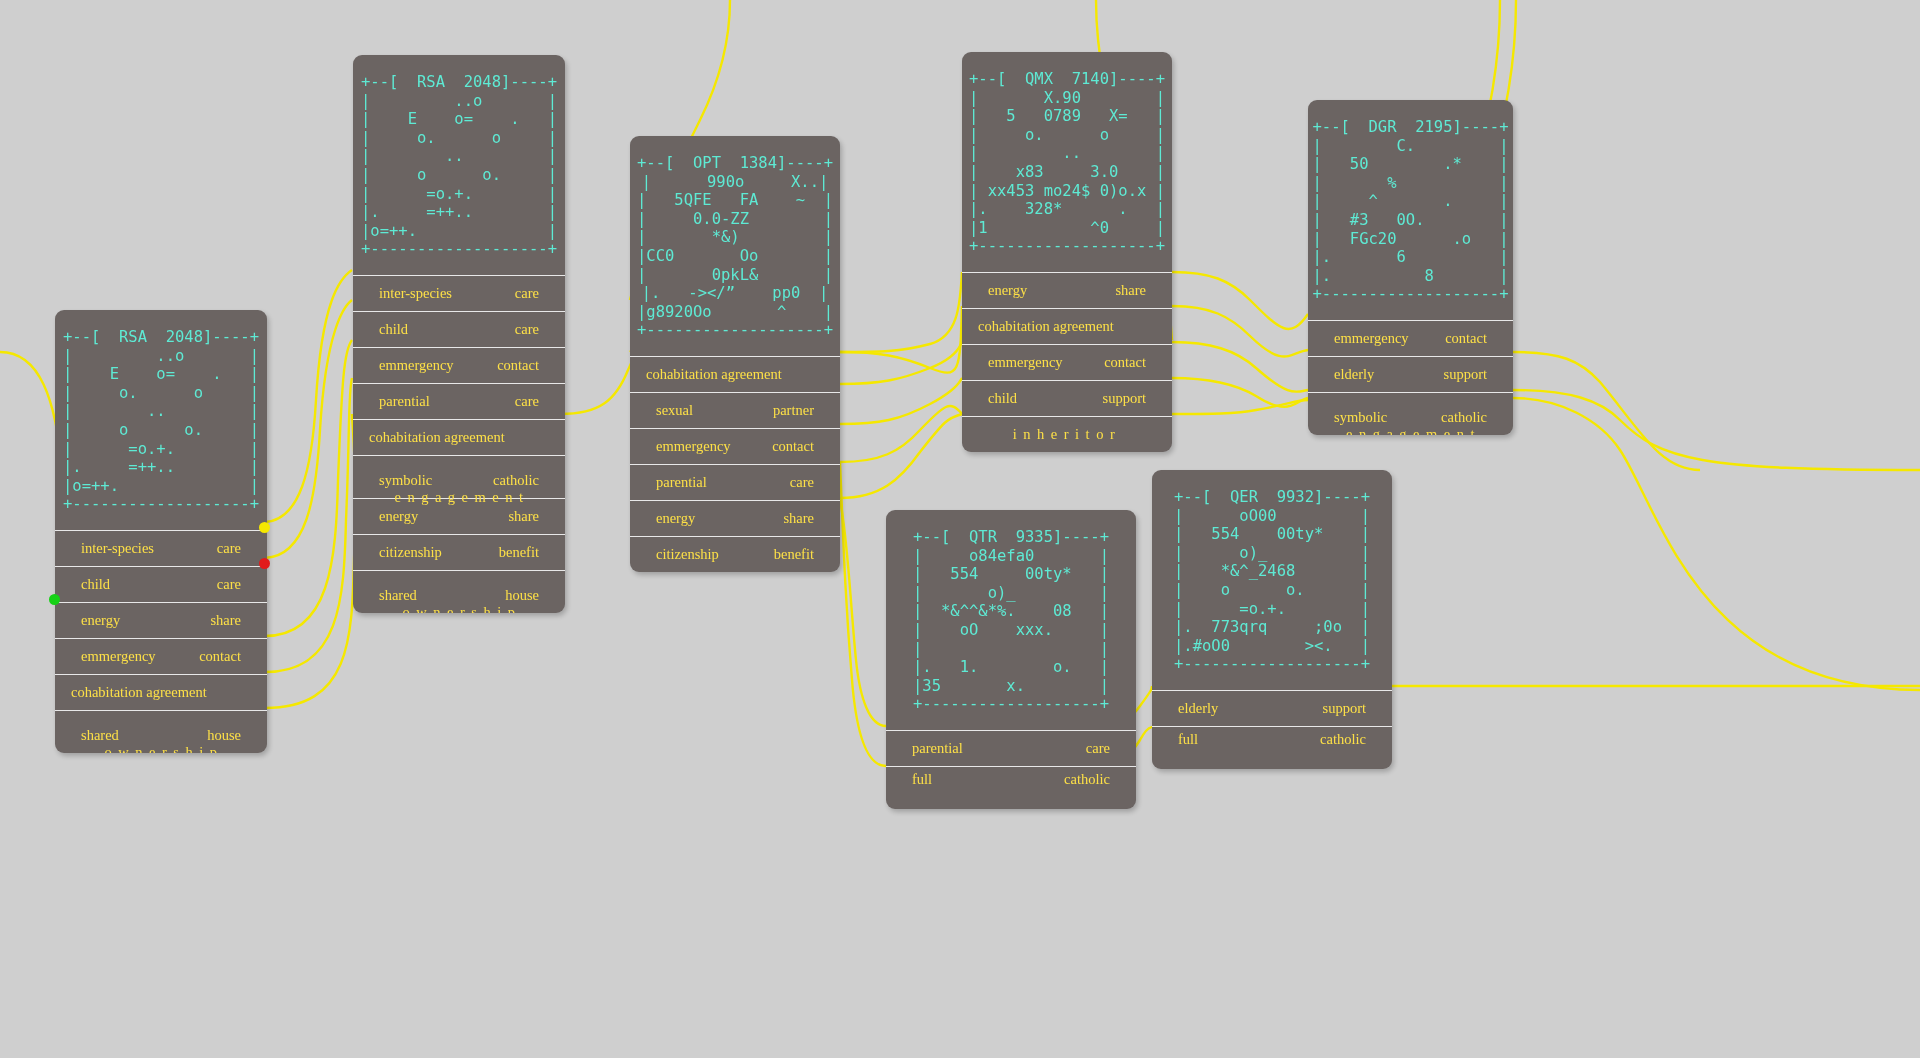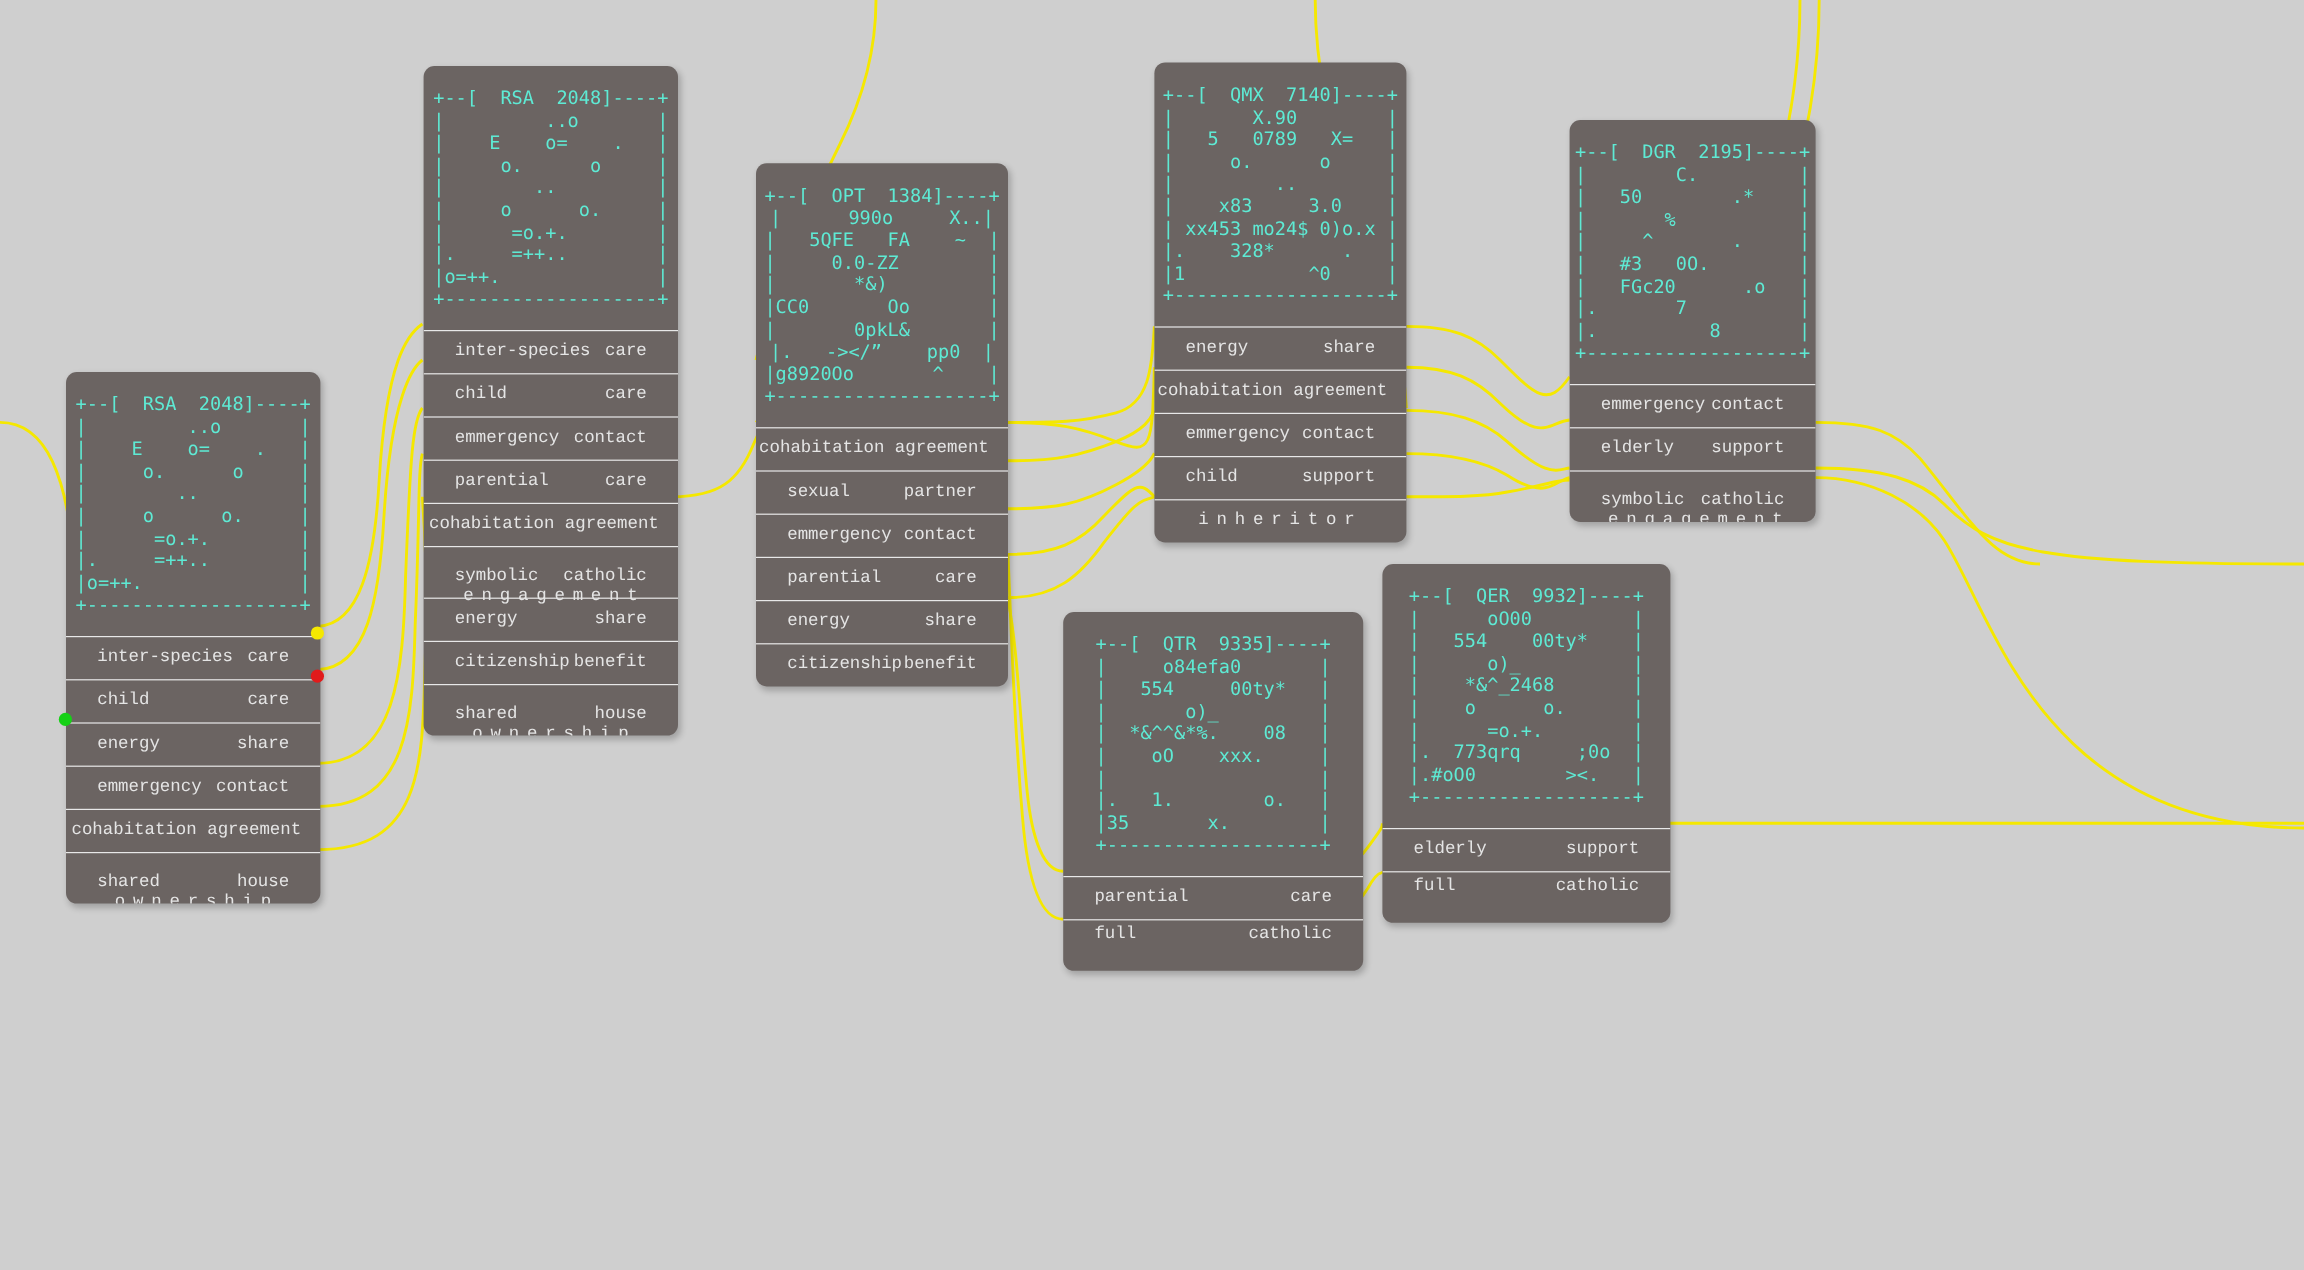--- a/index.html
+++ b/index.html
@@ -39,33 +39,33 @@
     font-size: 15.5px;
     line-height: 18.6px;
     white-space: pre;
     padding: 18px 0 16px 0;
     text-align: center;
     letter-spacing: 0px;
   }
   .rows { }
   .row {
     border-top: 1.5px solid #e8e8e8;
-    color: #e5e5e5;
-    font-family: Liberation Mono, monospace;
+    color: #fde047;
+    font-family: Liberation Serif, serif;
     font-size: 14.5px;
     line-height: 17px;
     display: flex;
     align-items: center;
     justify-content: space-between;
     padding: 0 26px;
     height: 36px;
     box-sizing: border-box;
     white-space: pre;
   }
-  .row.wide { padding: 0 16px; justify-content: flex-end; }
+  .row.wide { padding: 0 16px; justify-content: flex-start; }
   .row.two-line {
     height: 43px;
     flex-direction: column;
     align-items: stretch;
     justify-content: center;
     padding: 0 26px;
   }
   .row .l1 {
     display: flex;
     justify-content: space-between;
@@ -205,21 +205,21 @@
         </div>
       </div>
       <div class="card" style="left: 1308px; top: 100px; width: 205px;">
         <div class="art">+--[  DGR  2195]----+
 |        C.         |
 |   50        .*    |
 |       %           |
 |     ^       .     |
 |   #3   0O.        |
 |   FGc20      .o   |
-|.       7          |
+|.       6          |
 |.          8       |
 +-------------------+</div>
         <div class="rows">
           <div class="row"><span>emmergency</span><span>contact</span></div>
           <div class="row"><span>elderly</span><span>support</span></div>
           <div class="row two-line"><div class="l1"><span>symbolic</span><span>catholic</span></div><div class="l2">engagement</div></div>
         </div>
       </div>
       <div class="card" style="left: 886px; top: 510px; width: 250px;">
         <div class="art">+--[  QTR  9335]----+

